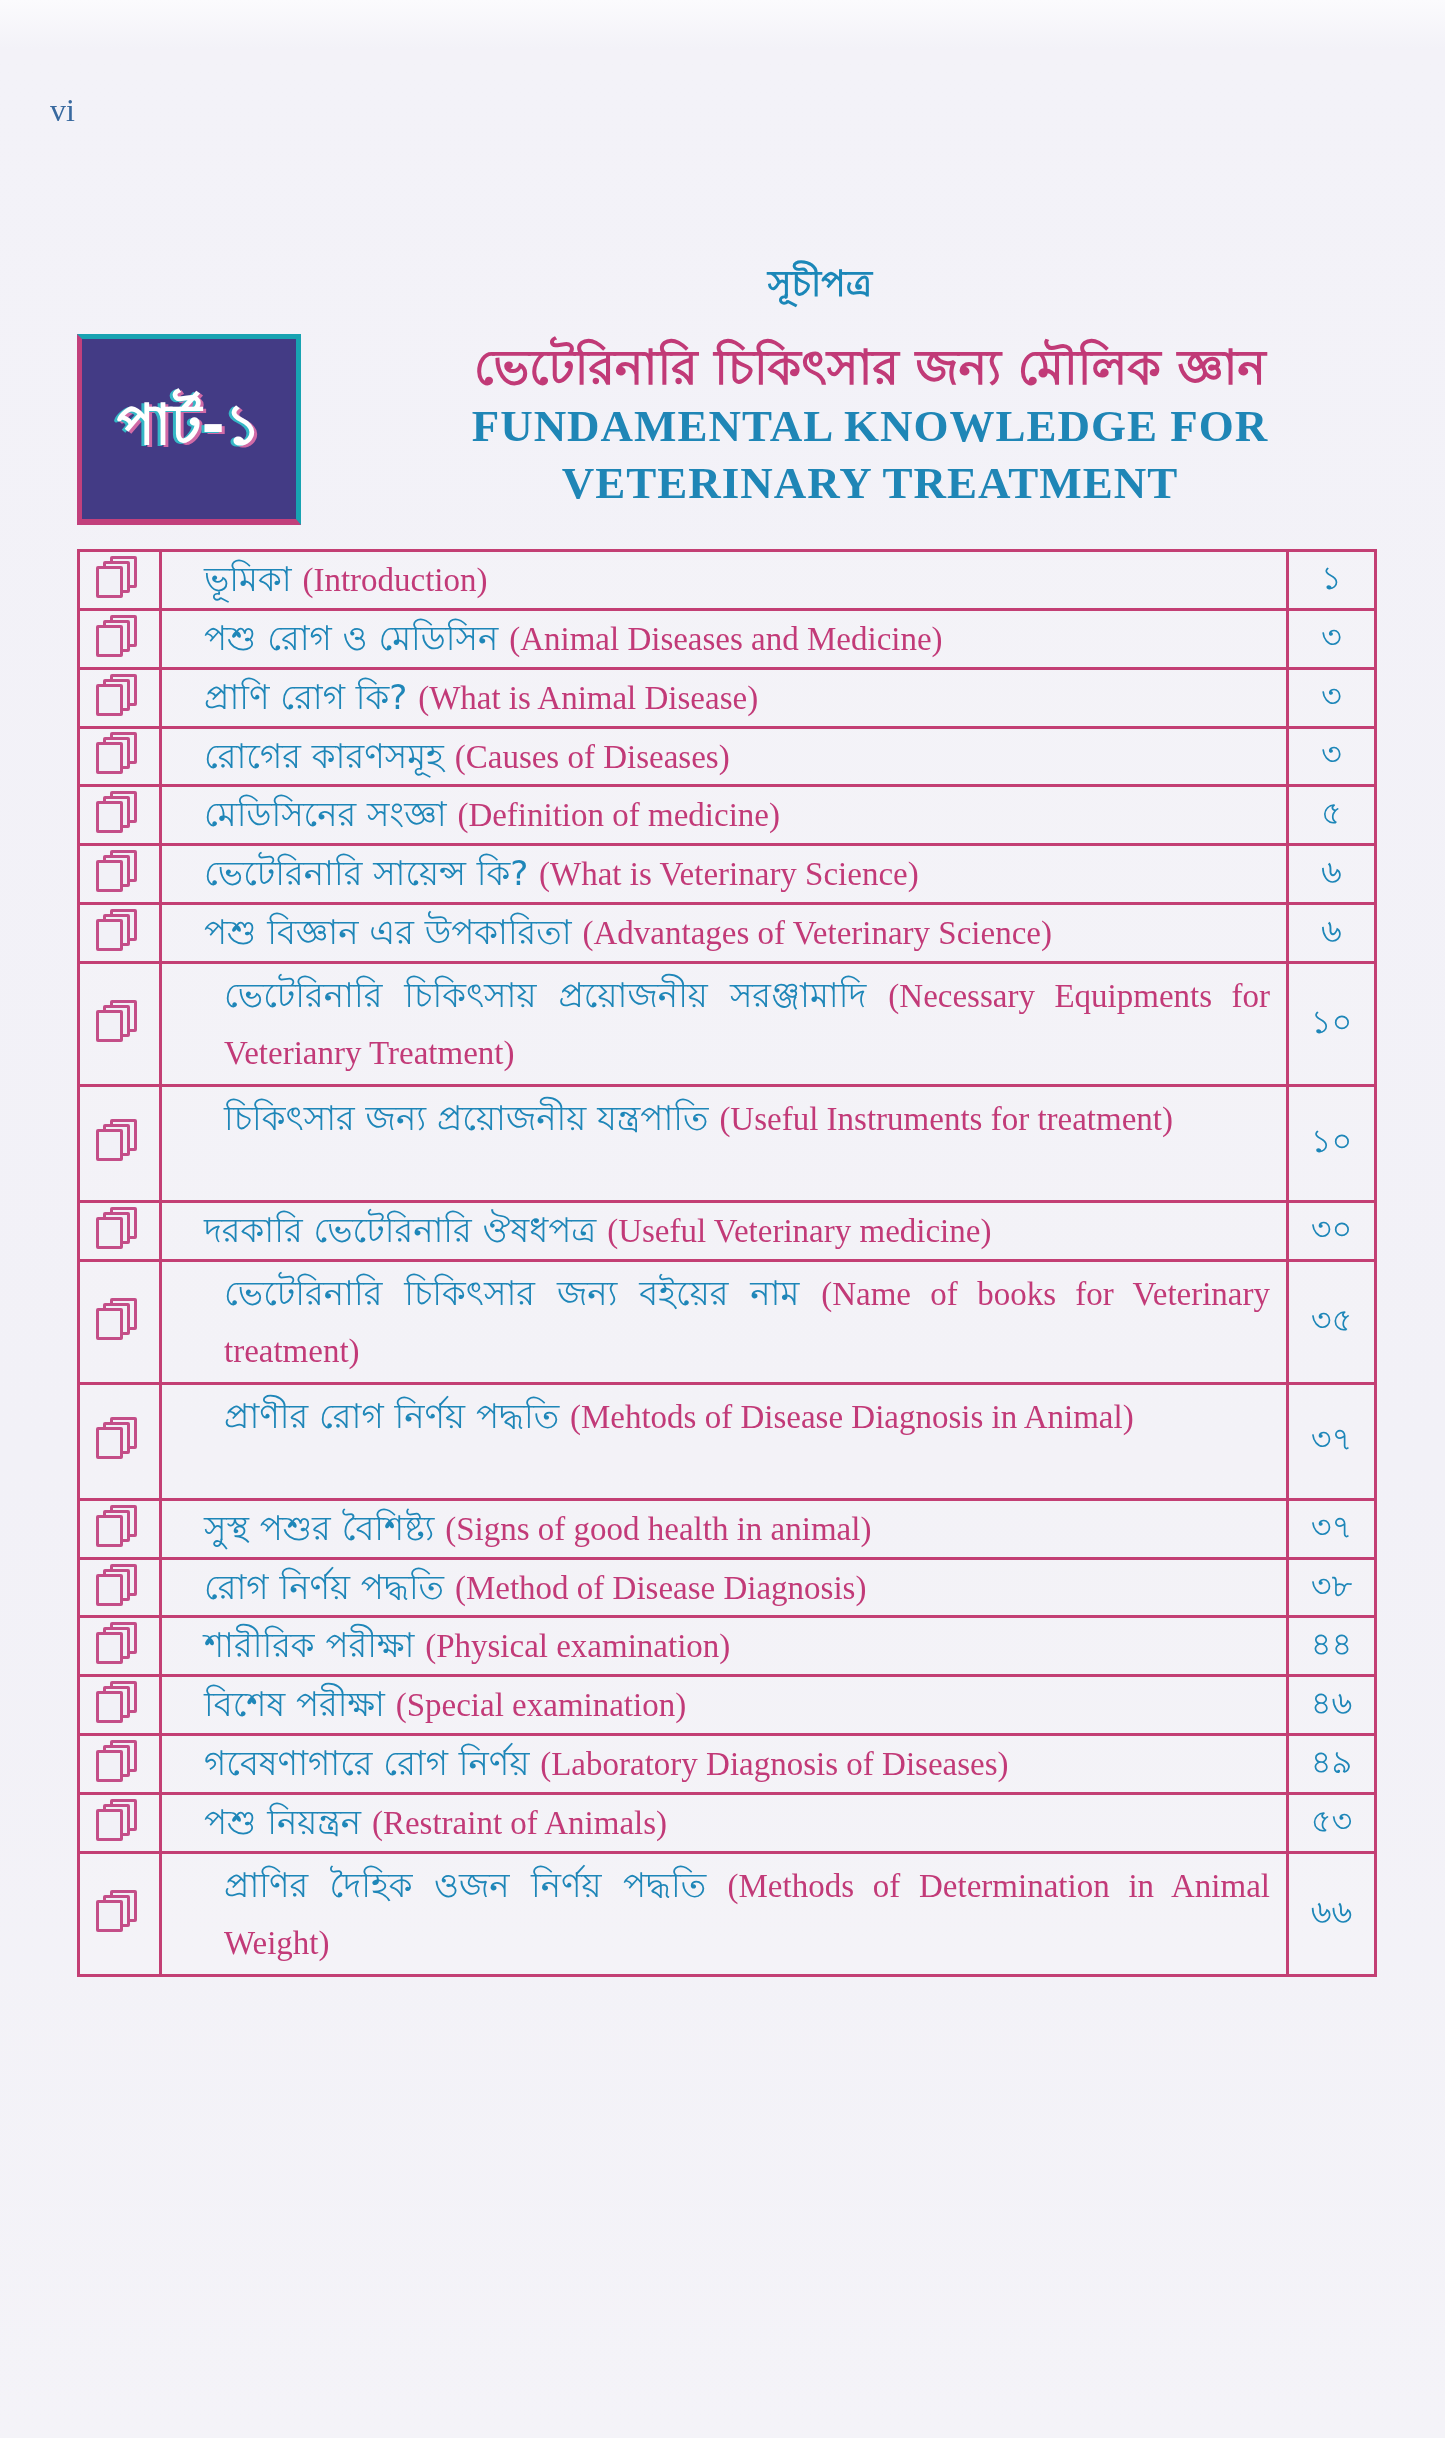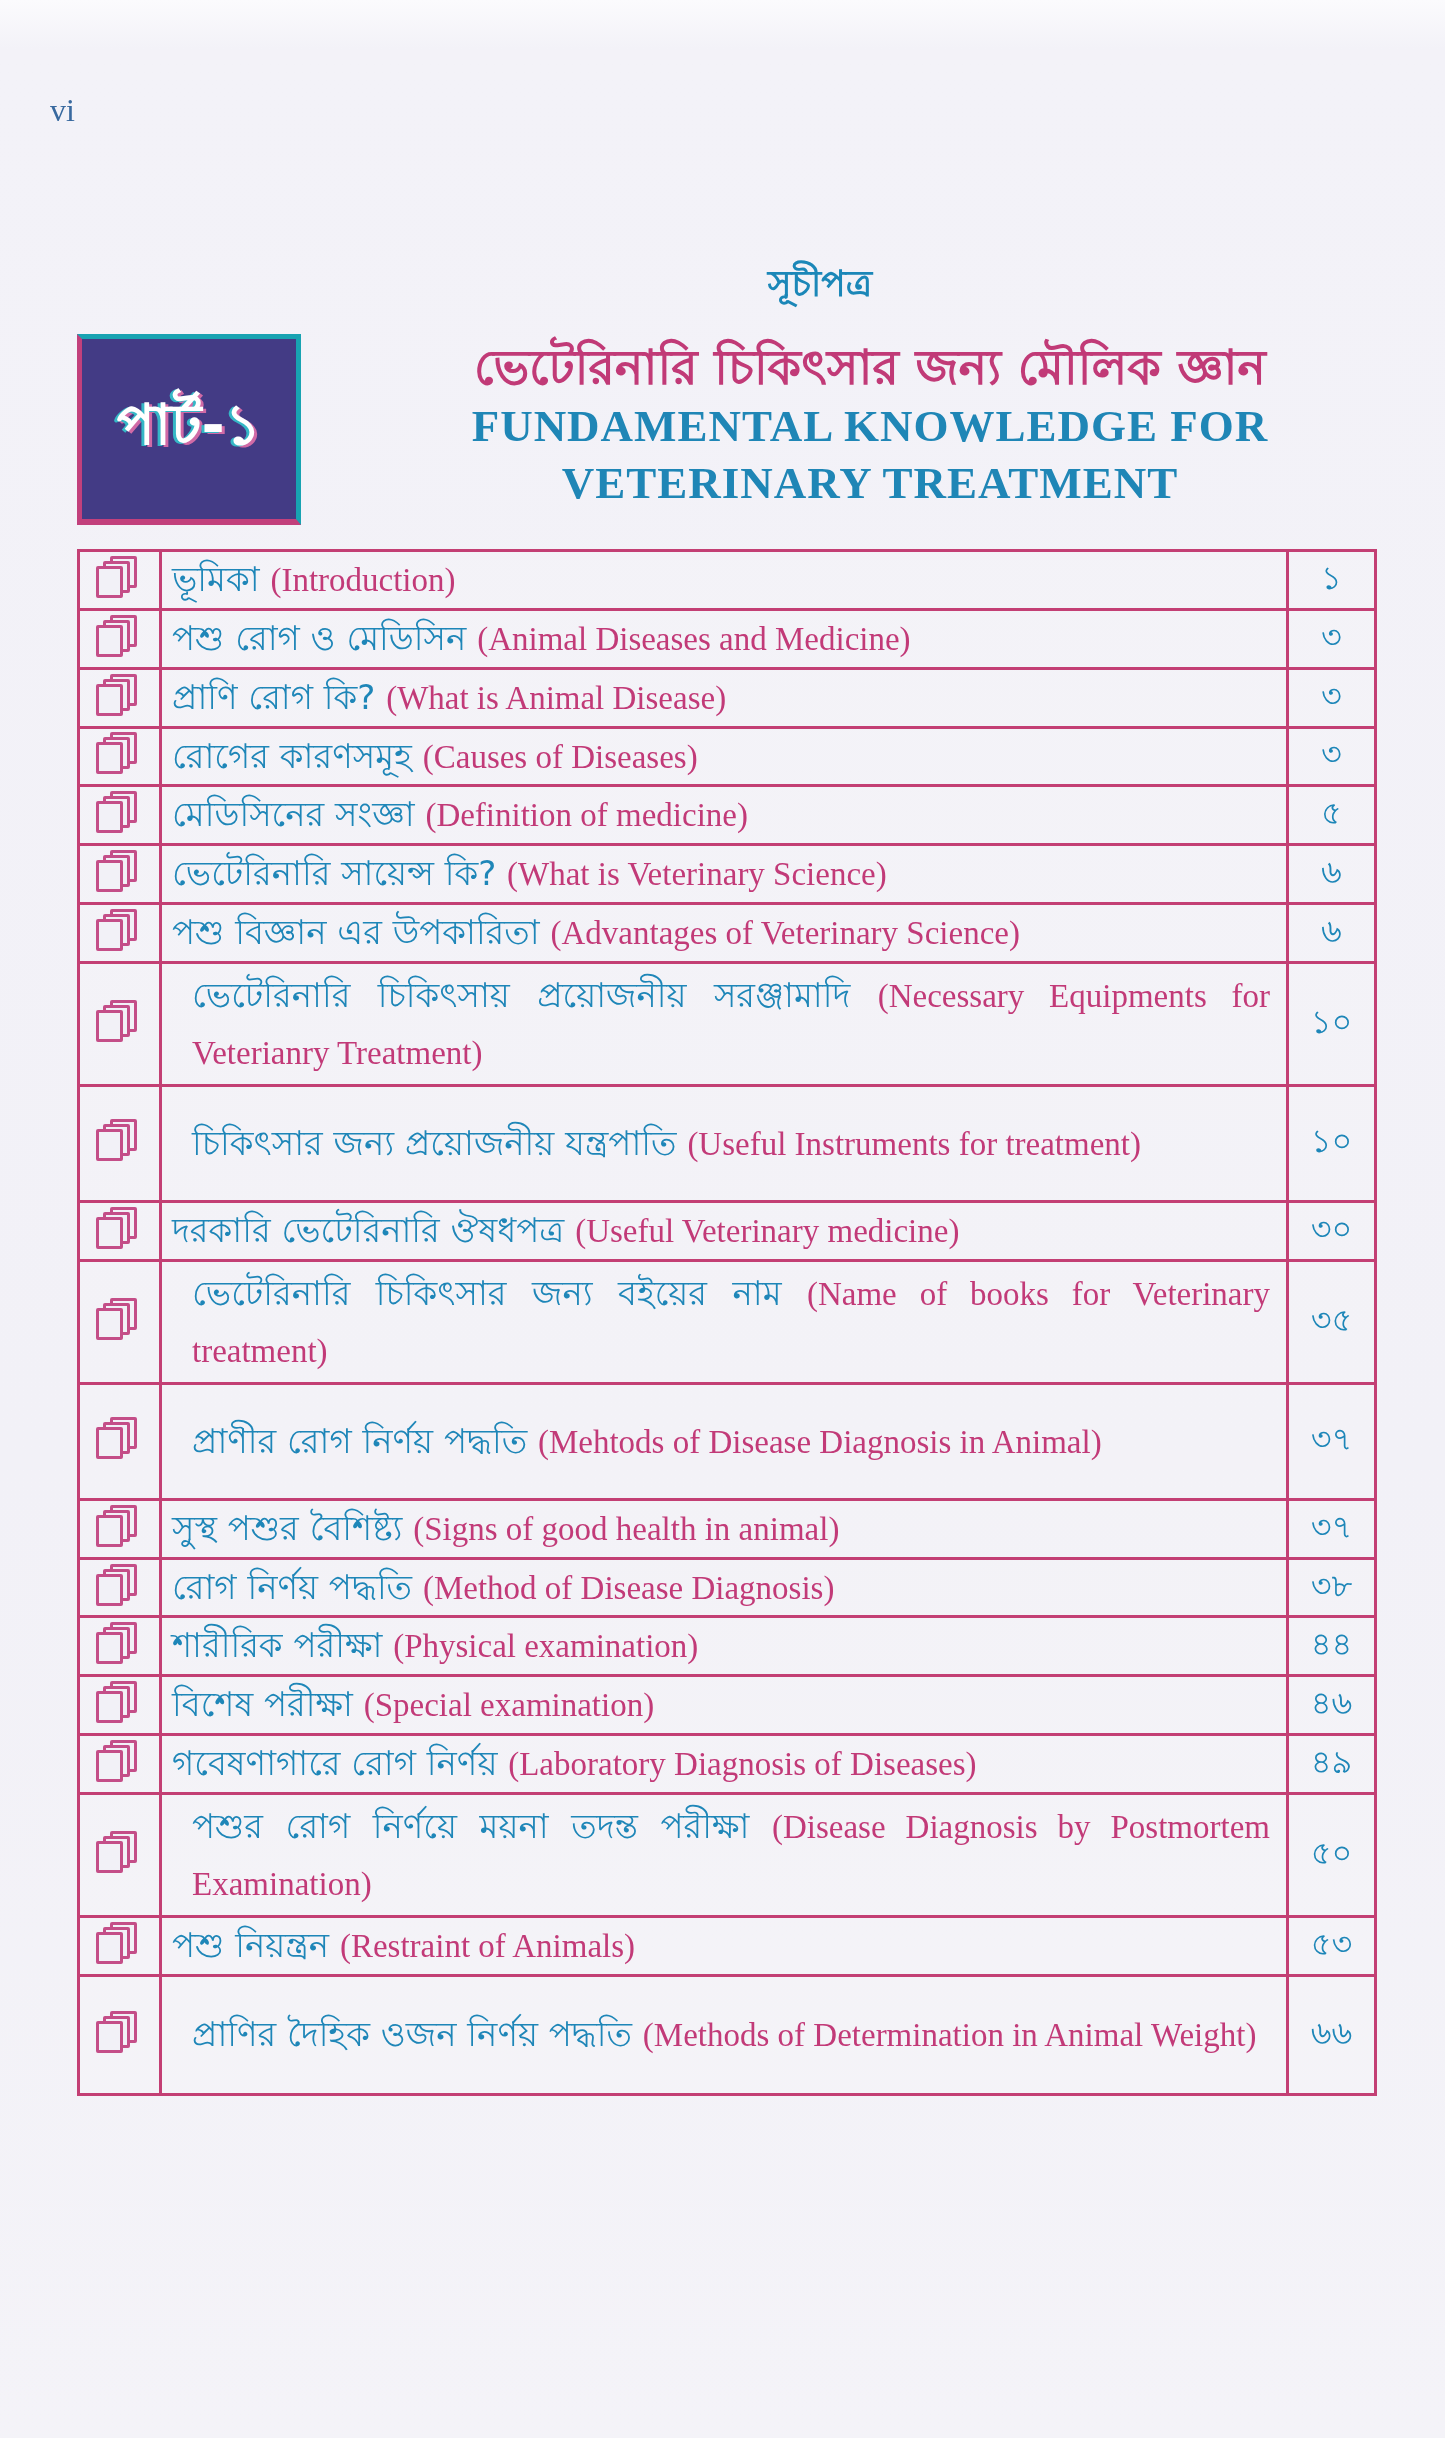--- a/index.html
+++ b/index.html
@@ -74,22 +74,22 @@
   .toc-row.two-line { min-height: 116px; }
 
   .cell-icon {
     width: 82px; flex: 0 0 82px;
     border-right: 3px solid #c33f74;
     display: flex; align-items: center; justify-content: center;
     box-sizing: border-box;
   }
   .cell-text {
     flex: 1 1 auto;
-    padding: 3px 16px 3px 10px;
-    display: flex; align-items: center;
+    padding: 3px 16px 3px 42px;
+    display: flex; 
     box-sizing: border-box;
     overflow: hidden;
   }
   .cell-page {
     width: 88px; flex: 0 0 88px;
     border-left: 3px solid #c33f74;
     display: flex; align-items: center; justify-content: center;
     font-size: 32px; color: #1d86b8;
     box-sizing: border-box;
   }
@@ -385,59 +385,44 @@
             <i></i>
           </span>
     </div>
     <div class="cell-text">
       <p class="entry"><span class="bn">গবেষণাগারে রোগ নির্ণয়</span> <span class="en">(Laboratory Diagnosis of Diseases)</span></p>
     </div>
     <div class="cell-page">
       <span>৪৯</span>
     </div>
   </div>
+      <div class="toc-row">
+    <div class="cell-icon">
+      <span class="pages-icon">
+            <i></i>
+            <i></i>
+            <i></i>
+          </span>
+    </div>
+    <div class="cell-text">
+      <p class="entry"><span class="bn">পশু নিয়ন্ত্রন</span> <span class="en">(Restraint of Animals)</span></p>
+    </div>
+    <div class="cell-page">
+      <span>৫৩</span>
+    </div>
+  </div>
       <div class="toc-row two-line">
     <div class="cell-icon">
       <span class="pages-icon">
             <i></i>
             <i></i>
             <i></i>
           </span>
     </div>
     <div class="cell-text">
-      <p class="entry"><span class="bn">পশুর রোগ নির্ণয়ে ময়না তদন্ত পরীক্ষা</span> <span class="en">(Disease Diagnosis by Postmortem Examination)</span></p>
-    </div>
-    <div class="cell-page">
-      <span>৫০</span>
-    </div>
-  </div>
-      <div class="toc-row">
-    <div class="cell-icon">
-      <span class="pages-icon">
-            <i></i>
-            <i></i>
-            <i></i>
-          </span>
-    </div>
-    <div class="cell-text">
-      <p class="entry"><span class="bn">পশু নিয়ন্ত্রন</span> <span class="en">(Restraint of Animals)</span></p>
-    </div>
-    <div class="cell-page">
-      <span>৫৩</span>
-    </div>
-  </div>
-      <div class="toc-row two-line">
-    <div class="cell-icon">
-      <span class="pages-icon">
-            <i></i>
-            <i></i>
-            <i></i>
-          </span>
-    </div>
-    <div class="cell-text">
       <p class="entry"><span class="bn">প্রাণির দৈহিক ওজন নির্ণয় পদ্ধতি</span> <span class="en">(Methods of Determination in Animal Weight)</span></p>
     </div>
     <div class="cell-page">
       <span>৬৬</span>
     </div>
   </div>
     </div>
 
 </div>
 

